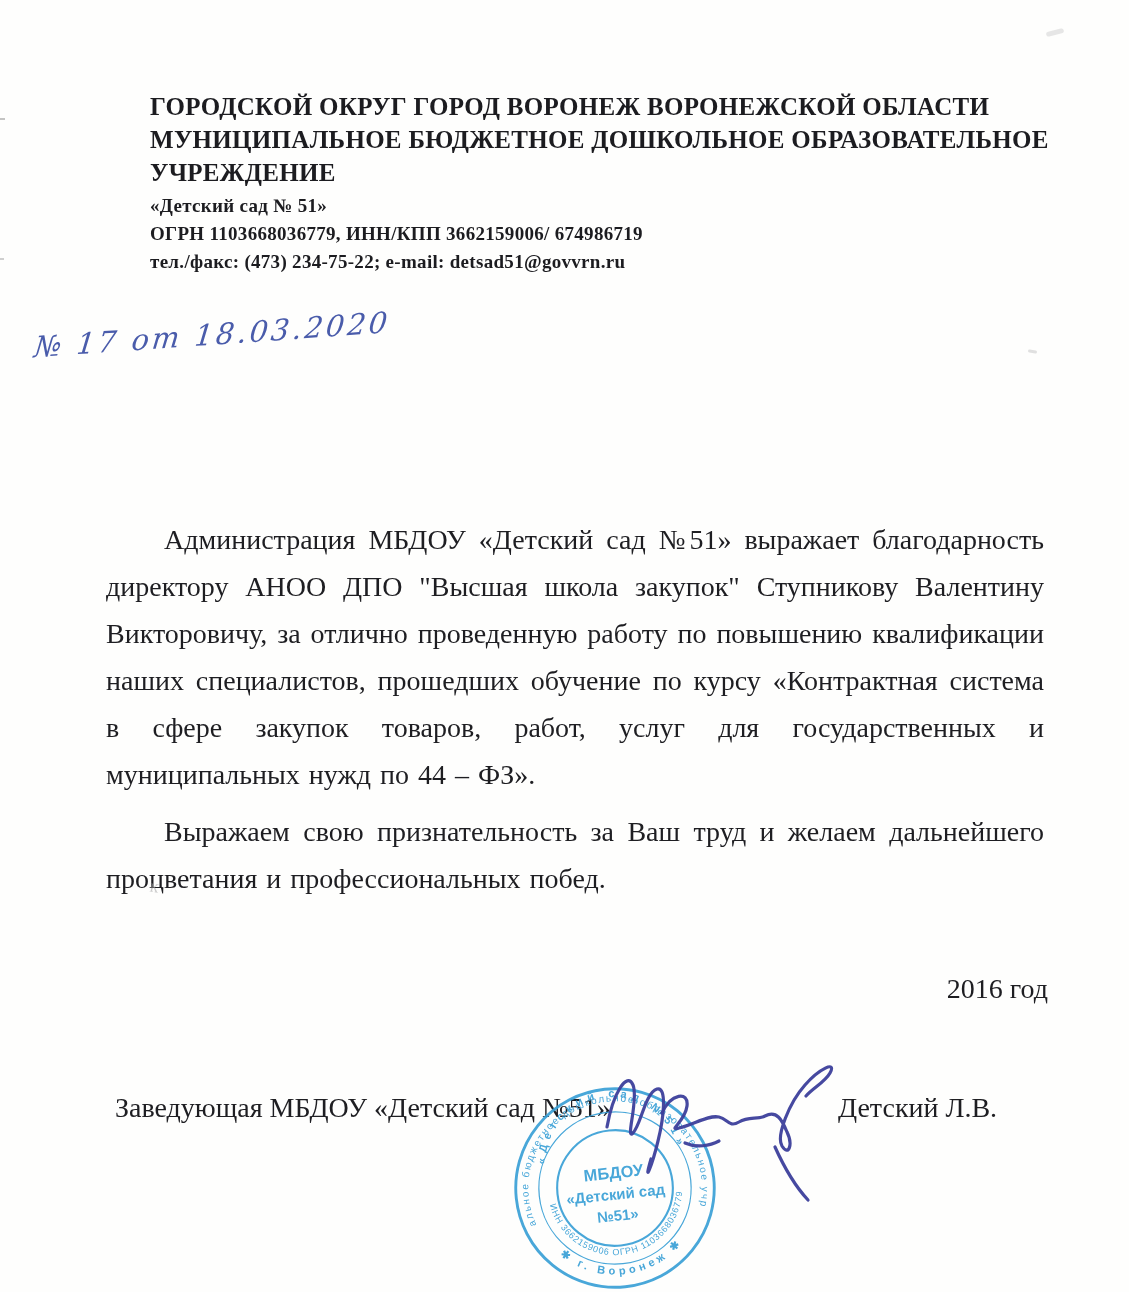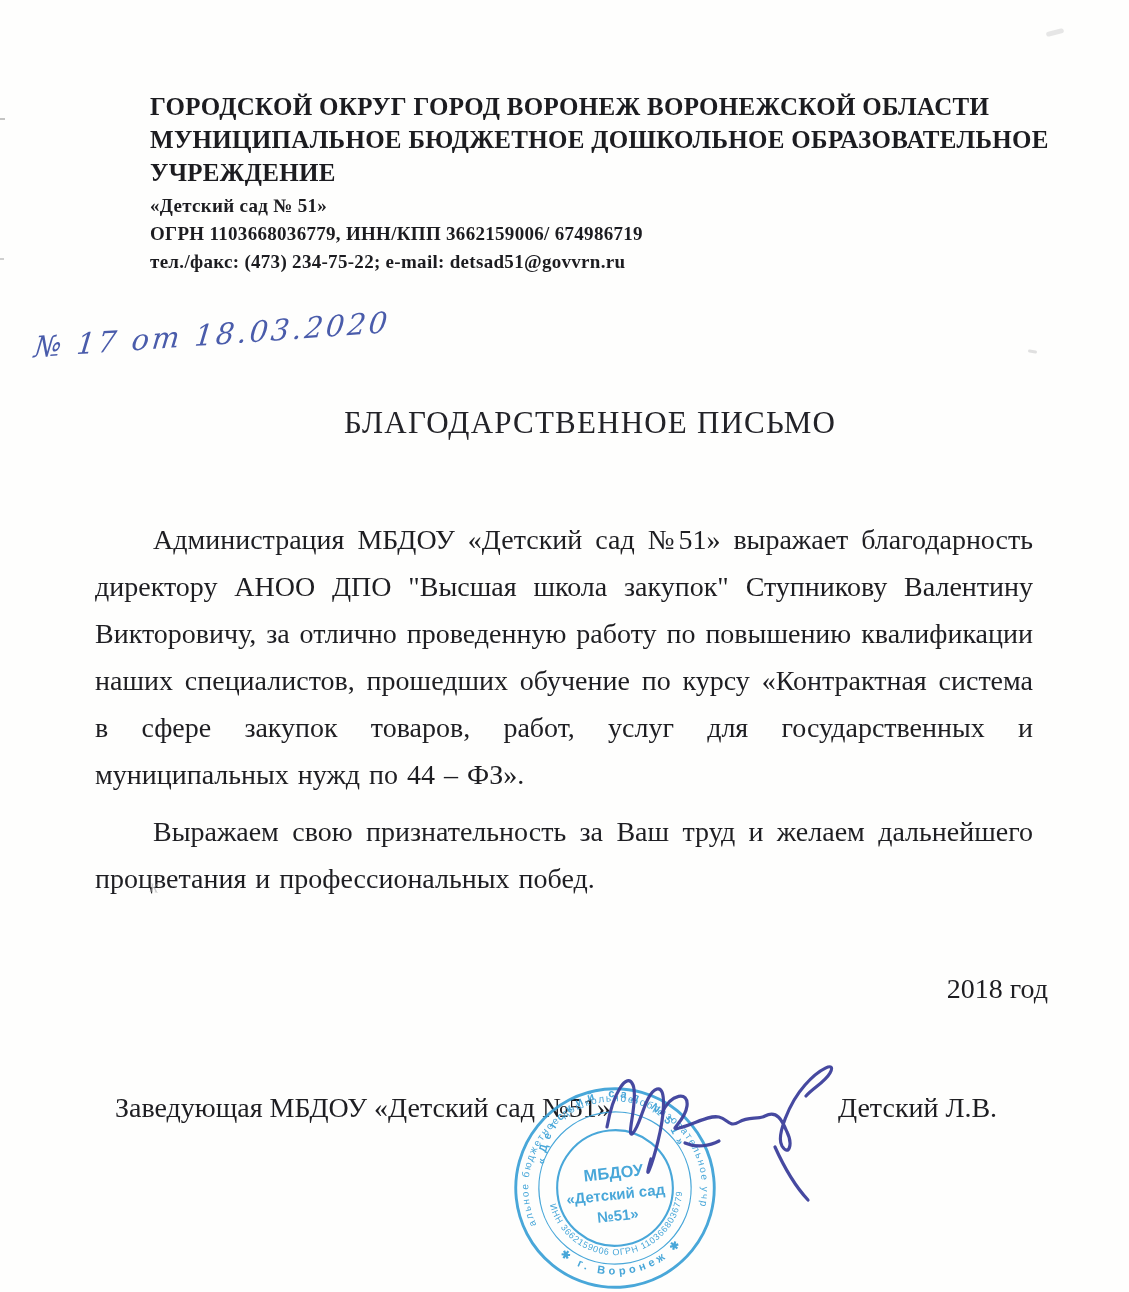--- a/index.html
+++ b/index.html
@@ -31,21 +31,21 @@
     white-space:nowrap;
   }
   
   .doc-title{
     position:absolute; left:60px; top:405px; width:1060px;
     text-align:center; font-size:31px; letter-spacing:1.2px;
     color:#232328;
   }
   
   .doc-body{
-    position:absolute; left:95px; top:516px; width:938px;
+    position:absolute; left:106px; top:516px; width:938px;
     font-size:28px; line-height:47px;
     text-align:justify;
     color:#1e1e22;
   }
   .doc-body p{margin:0 0 10px 0; text-indent:58px; word-spacing:2px;}
   
   .year-line{
     position:absolute; top:973px; right:81px;
     font-size:28px; color:#1e1e22;
   }
@@ -92,28 +92,27 @@
     <div class="lh-big">ГОРОДСКОЙ ОКРУГ ГОРОД ВОРОНЕЖ ВОРОНЕЖСКОЙ ОБЛАСТИ</div>
     <div class="lh-big">МУНИЦИПАЛЬНОЕ БЮДЖЕТНОЕ ДОШКОЛЬНОЕ ОБРАЗОВАТЕЛЬНОЕ</div>
     <div class="lh-big">УЧРЕЖДЕНИЕ</div>
     <div class="lh-small lh-name">«Детский сад № 51»</div>
     <div class="lh-small">ОГРН 1103668036779, ИНН/КПП  3662159006/ 674986719</div>
     <div class="lh-small">тел./факс: (473) 234-75-22; e-mail: detsad51@govvrn.ru</div>
   </div>
 
   <div class="ref-number">№ 17 от 18.03.2020</div>
 
-  <div class="doc-title">БЛАГОДАРСТВЕННОЕ ПИСЬМО</div>
 
   <div class="doc-body">
     <p>Администрация МБДОУ «Детский сад №51» выражает благодарность директору АНОО ДПО "Высшая школа закупок" Ступникову Валентину Викторовичу, за отлично проведенную работу по повышению квалификации наших специалистов, прошедших обучение по курсу «Контрактная система в сфере закупок товаров, работ, услуг для государственных и муниципальных нужд по 44 – ФЗ».</p>
     <p>Выражаем свою признательность за Ваш труд и желаем дальнейшего процветания и профессиональных побед.</p>
   </div>
 
-  <div class="year-line">2018 год</div>
+  <div class="year-line">2016 год</div>
 
   <div class="sig-position">Заведующая МБДОУ «Детский сад №51»</div>
   <div class="sig-name">Детский Л.В.</div>
 
   <svg class="stamp" viewBox="0 0 220 220" aria-hidden="true">
     <g fill="none" stroke="#3aa0d6">
       <circle cx="110" cy="110" r="103" stroke-width="3"></circle>
       <circle cx="110" cy="110" r="79" stroke-width="1.3"></circle>
       <circle cx="110" cy="110" r="60" stroke-width="2.2"></circle>
     </g>

